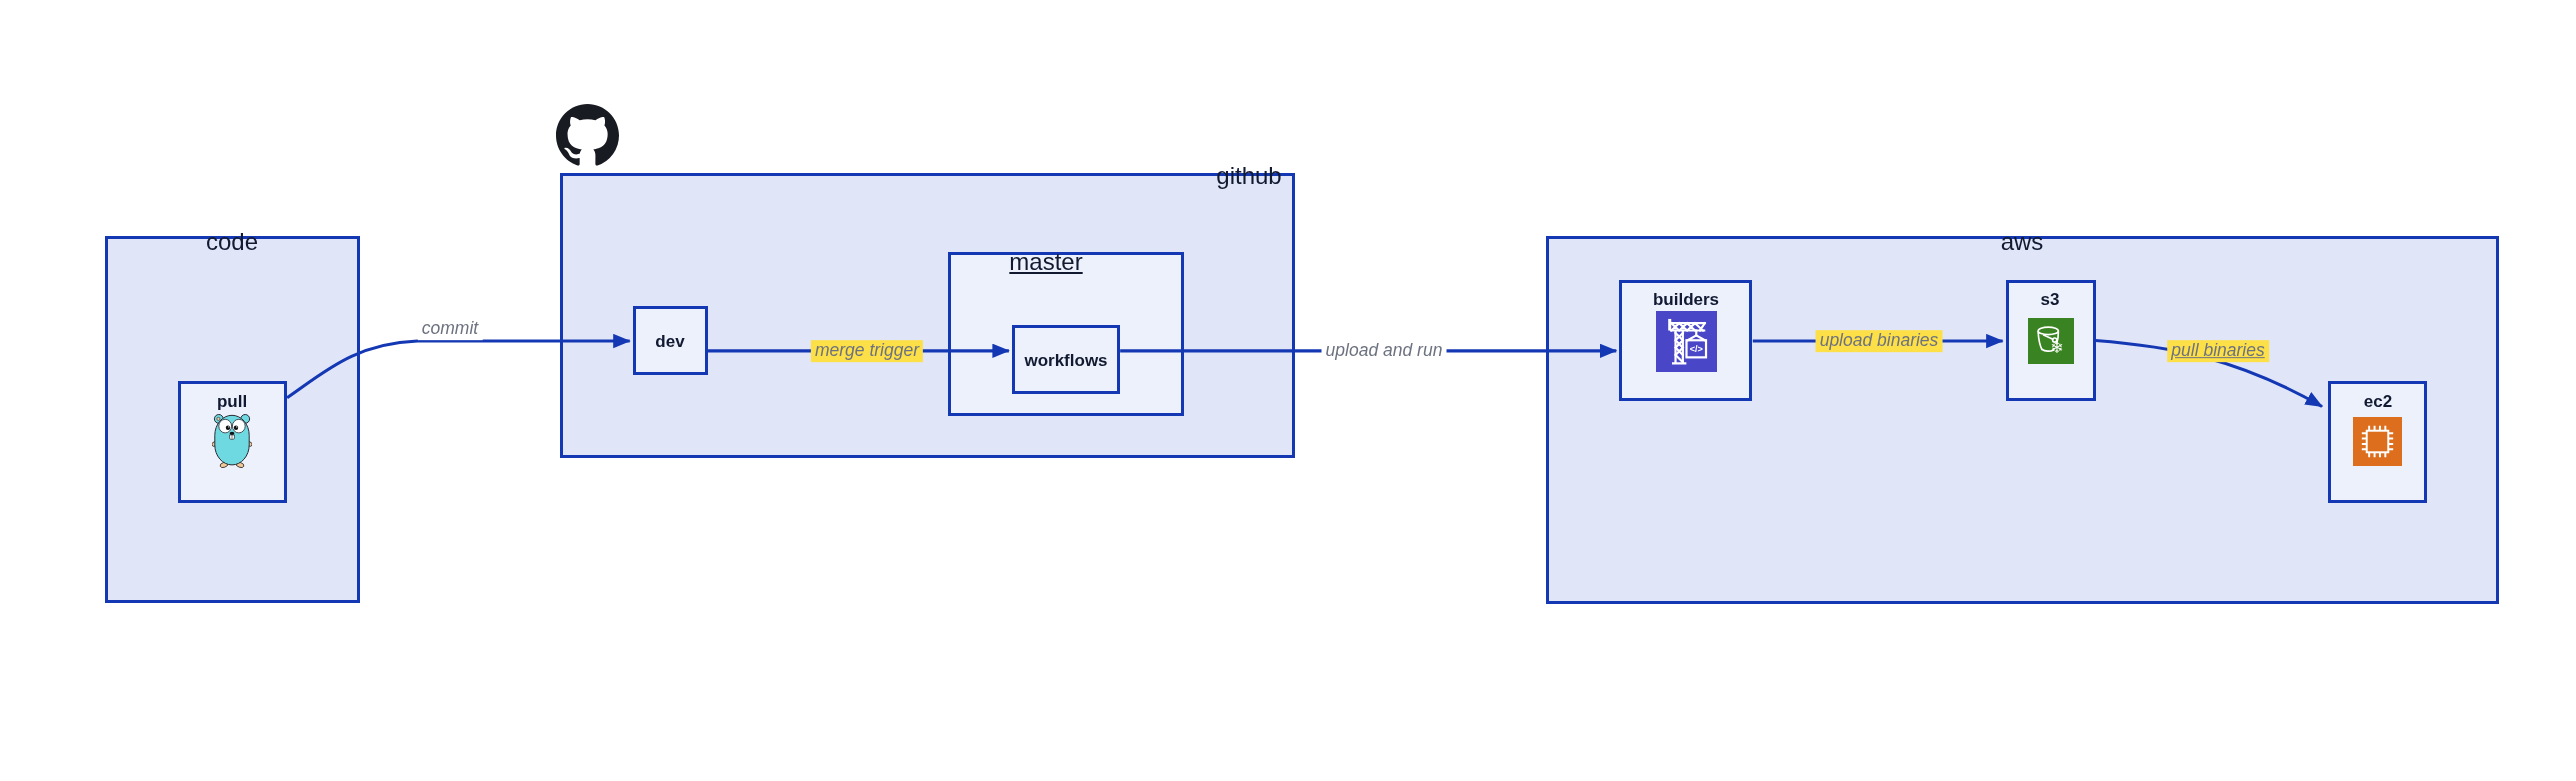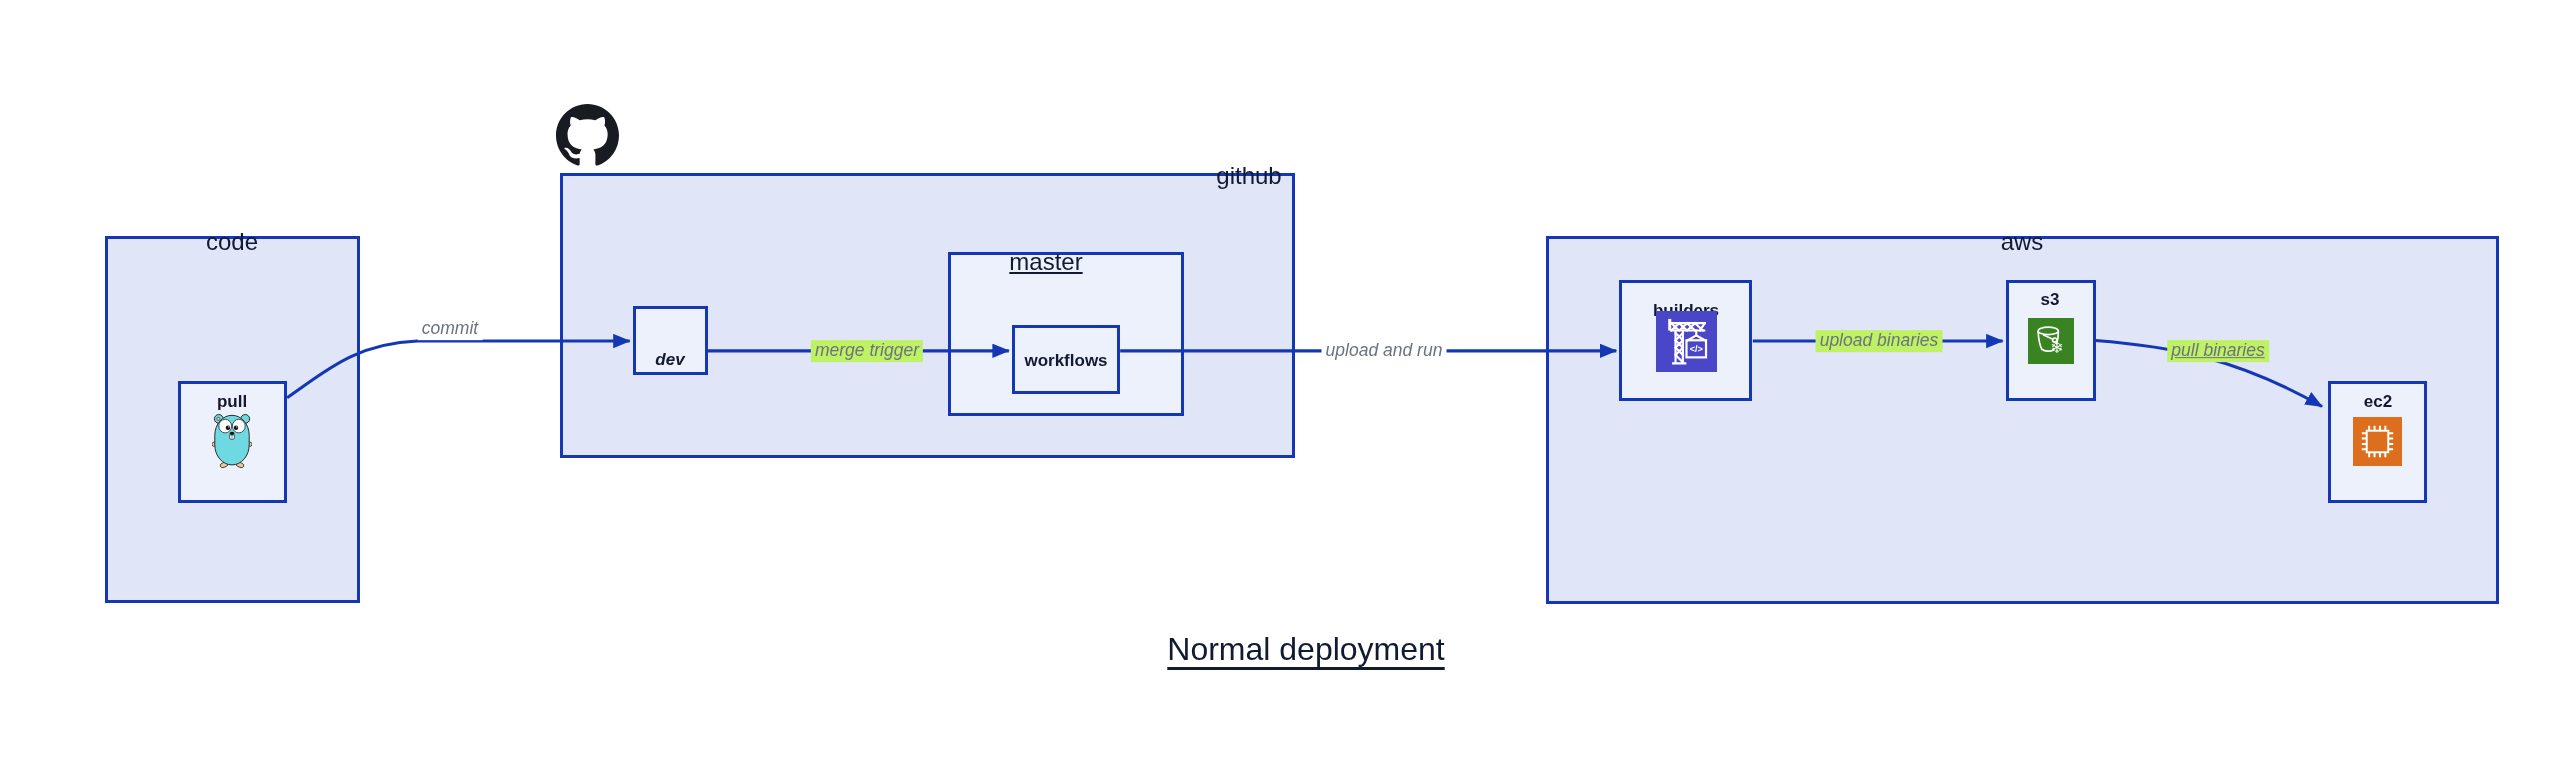--- a/index.html
+++ b/index.html
@@ -8,21 +8,21 @@
 
   .container-box{position:absolute;background:#e0e6f8;border:3.6px solid #1438b4;box-sizing:border-box;z-index:1;}
   .leaf-box{position:absolute;background:#edf1fc;border:3.1px solid #1438b4;box-sizing:border-box;z-index:2;}
   .container-label{position:absolute;color:#121a32;font-size:24px;line-height:1;white-space:nowrap;z-index:2;margin-top:32px;}
   .node-label{position:absolute;color:#121a32;font-size:17px;font-weight:bold;line-height:1;white-space:nowrap;z-index:3;transform:translateX(-50%);}
   .node-label.centered{transform:translate(-50%,-50%);}
 
   #edge-layer{position:absolute;left:0;top:0;z-index:4;pointer-events:none;}
   .edge-label{position:absolute;color:#6d7280;font-size:17.5px;font-style:italic;line-height:1;white-space:nowrap;z-index:5;transform:translate(-50%,-50%);padding:2.1px 4.1px;}
   .bg-white{background:#ffffff;}
-  .bg-container{background:#bef264;}
+  .bg-container{background:#fde047;}
 
   .icon-wrap{position:absolute;z-index:3;}
 
   #diagram-title{position:absolute;left:1306px;top:630px;transform:translateX(-50%);
     color:#121a32;font-size:32px;line-height:1.2;white-space:nowrap;
     text-decoration:underline;text-decoration-thickness:2.6px;text-underline-offset:6.7px;z-index:6;}
 </style>
 </head>
 <body>
 
@@ -64,27 +64,27 @@
       <circle cx="60" cy="38" r="5.5" fill="#111111"></circle>
       <circle cx="42" cy="36" r="1.6" fill="#ffffff"></circle>
       <circle cx="62" cy="36" r="1.6" fill="#ffffff"></circle>
       <ellipse cx="50" cy="52" rx="6" ry="4" fill="#111111"></ellipse>
       <path d="M44 56 h12 v8 a3 3 0 0 1 -3 3 h-6 a3 3 0 0 1 -3 -3 z" fill="#ffffff" stroke="#2a2a33" stroke-width="1.8"></path>
       <line x1="50" y1="56" x2="50" y2="66" stroke="#2a2a33" stroke-width="1.5"></line>
     </svg>
   </div>
 
   <div class="leaf-box" style="left:633px;top:306px;width:75px;height:69px;"></div>
-  <div class="node-label centered" style="left:670px;top:359px;font-style:italic;">dev</div>
+  <div class="node-label centered" style="left:670px;top:341px;">dev</div>
 
   <div class="leaf-box" style="left:1012px;top:325px;width:108px;height:69px;"></div>
   <div class="node-label centered" style="left:1066px;top:360px;">workflows</div>
 
   <div class="leaf-box" style="left:1619px;top:280px;width:133px;height:121px;"></div>
-  <div class="node-label" style="left:1686px;top:302px;">builders</div>
+  <div class="node-label" style="left:1686px;top:291px;">builders</div>
   <div class="icon-wrap" style="left:1656px;top:311px;width:61px;height:61px;">
     <svg width="61" height="61" viewBox="0 0 100 100">
       <rect x="0" y="0" width="100" height="100" fill="#4a46c8"></rect>
       <g stroke="#ffffff" stroke-width="3.6" fill="none" stroke-linecap="square">
         <rect x="20" y="13" width="5" height="19" fill="#ffffff" stroke="none"></rect>
         <path d="M25 20 H80 M25 32 H79"></path>
         <path d="M25 20 L38 32 M38 20 L25 32 M38 20 L51 32 M51 20 L38 32 M51 20 L64 32 M64 20 L51 32 M64 20 L77 32 M80 20 L72 32"></path>
         <path d="M32 32 V86 M44 32 V86 M28 86 H48"></path>
         <path d="M32 36 L44 48 M44 36 L32 48 M32 48 L44 60 M44 48 L32 60 M32 60 L44 72 M44 60 L32 72 M32 72 L44 84"></path>
         <path d="M66 32 V40"></path>
@@ -141,16 +141,15 @@
       <path d="M4067 661 C4210 672 4340 694 4507 789" marker-end="url(#arrowhead)"></path>
     </g>
   </svg>
 
   <div class="edge-label bg-white" style="left:450px;top:329px;">commit</div>
   <div class="edge-label bg-container" style="left:867px;top:351px;">merge trigger</div>
   <div class="edge-label bg-white" style="left:1384px;top:351px;">upload and run</div>
   <div class="edge-label bg-container" style="left:1879px;top:341px;">upload binaries</div>
   <div class="edge-label bg-container" style="left:2218px;top:351px;text-decoration:underline;">pull binaries</div>
 
-  <div id="diagram-title">Normal deployment</div>
 
 </div>
 
 
 </body></html>

